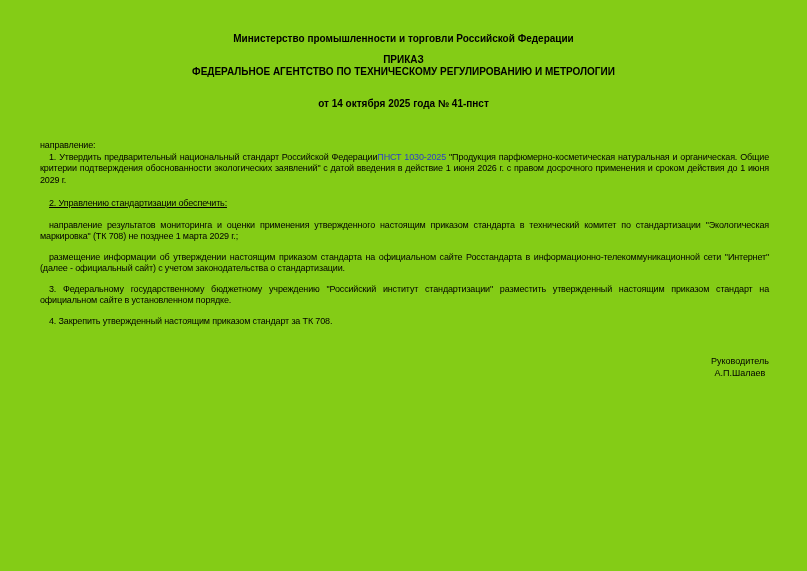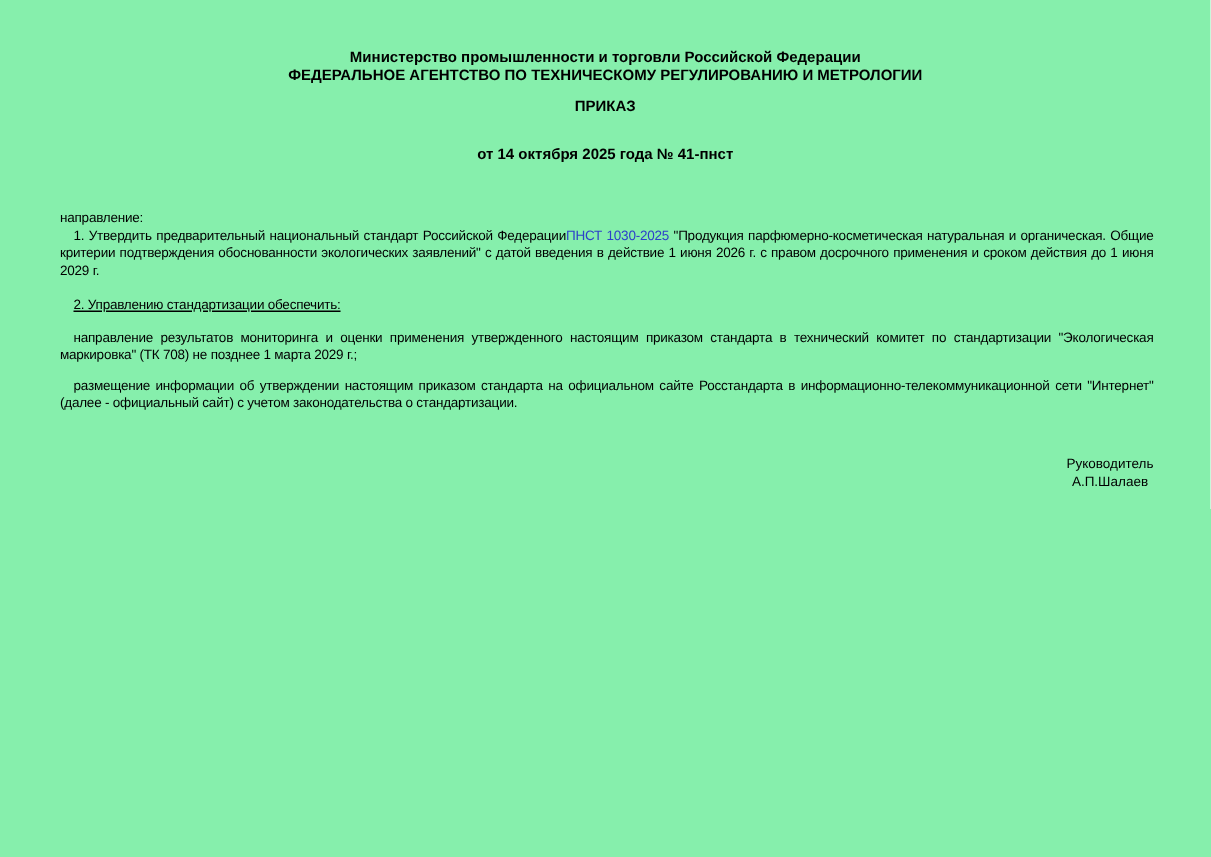--- a/index.html
+++ b/index.html
@@ -56,41 +56,43 @@
     margin: 28px 38px 0 auto;
     width: fit-content;
     text-align: center;
     font-size: 9px;
     line-height: 12px;
   }
 </style>
 </head>
 <body>
 
-<div class="page" style="background: #86efac; color: rgb(0, 0, 0);">
+<div class="page" style="background: #84cc16; color: rgb(0, 0, 0);">
 
   <div class="hdr-line">Министерство промышленности и торговли Российской Федерации</div>
+  <div class="hdr-line doc-type">ПРИКАЗ</div>
   <div class="hdr-line">ФЕДЕРАЛЬНОЕ АГЕНТСТВО ПО ТЕХНИЧЕСКОМУ РЕГУЛИРОВАНИЮ И МЕТРОЛОГИИ</div>
-  <div class="hdr-line doc-type">ПРИКАЗ</div>
   <div class="hdr-line doc-date">от 14 октября 2025 года № 41-пнст</div>
 
   <div class="body-text">
 
 
     <p class="para no-indent">направление:</p>
 
     <p class="para mb-12"><span>1. Утвердить предварительный национальный стандарт Российской Федерации</span><a class="doc-link">ПНСТ 1030-2025</a><span> "Продукция парфюмерно-косметическая натуральная и органическая. Общие критерии подтверждения обоснованности экологических заявлений" с датой введения в действие 1 июня 2026 г. с правом досрочного применения и сроком действия до 1 июня 2029 г.</span></p>
 
     <p class="para mb-10">2. Управлению стандартизации обеспечить:</p>
 
     <p class="para mb-9">направление результатов мониторинга и оценки применения утвержденного настоящим приказом стандарта в технический комитет по стандартизации "Экологическая маркировка" (ТК 708) не позднее 1 марта 2029 г.;</p>
 
     <p class="para mb-9">размещение информации об утверждении настоящим приказом стандарта на официальном сайте Росстандарта в информационно-телекоммуникационной сети "Интернет" (далее - официальный сайт) с учетом законодательства о стандартизации.</p>
 
+    <p class="para mb-9">3. Федеральному государственному бюджетному учреждению "Российский институт стандартизации" разместить утвержденный настоящим приказом стандарт на официальном сайте в установленном порядке.</p>
 
+    <p class="para">4. Закрепить утвержденный настоящим приказом стандарт за ТК 708.</p>
 
   </div>
 
   <div class="signature">
     <div>Руководитель</div>
     <div>А.П.Шалаев</div>
   </div>
 
 </div>
 

